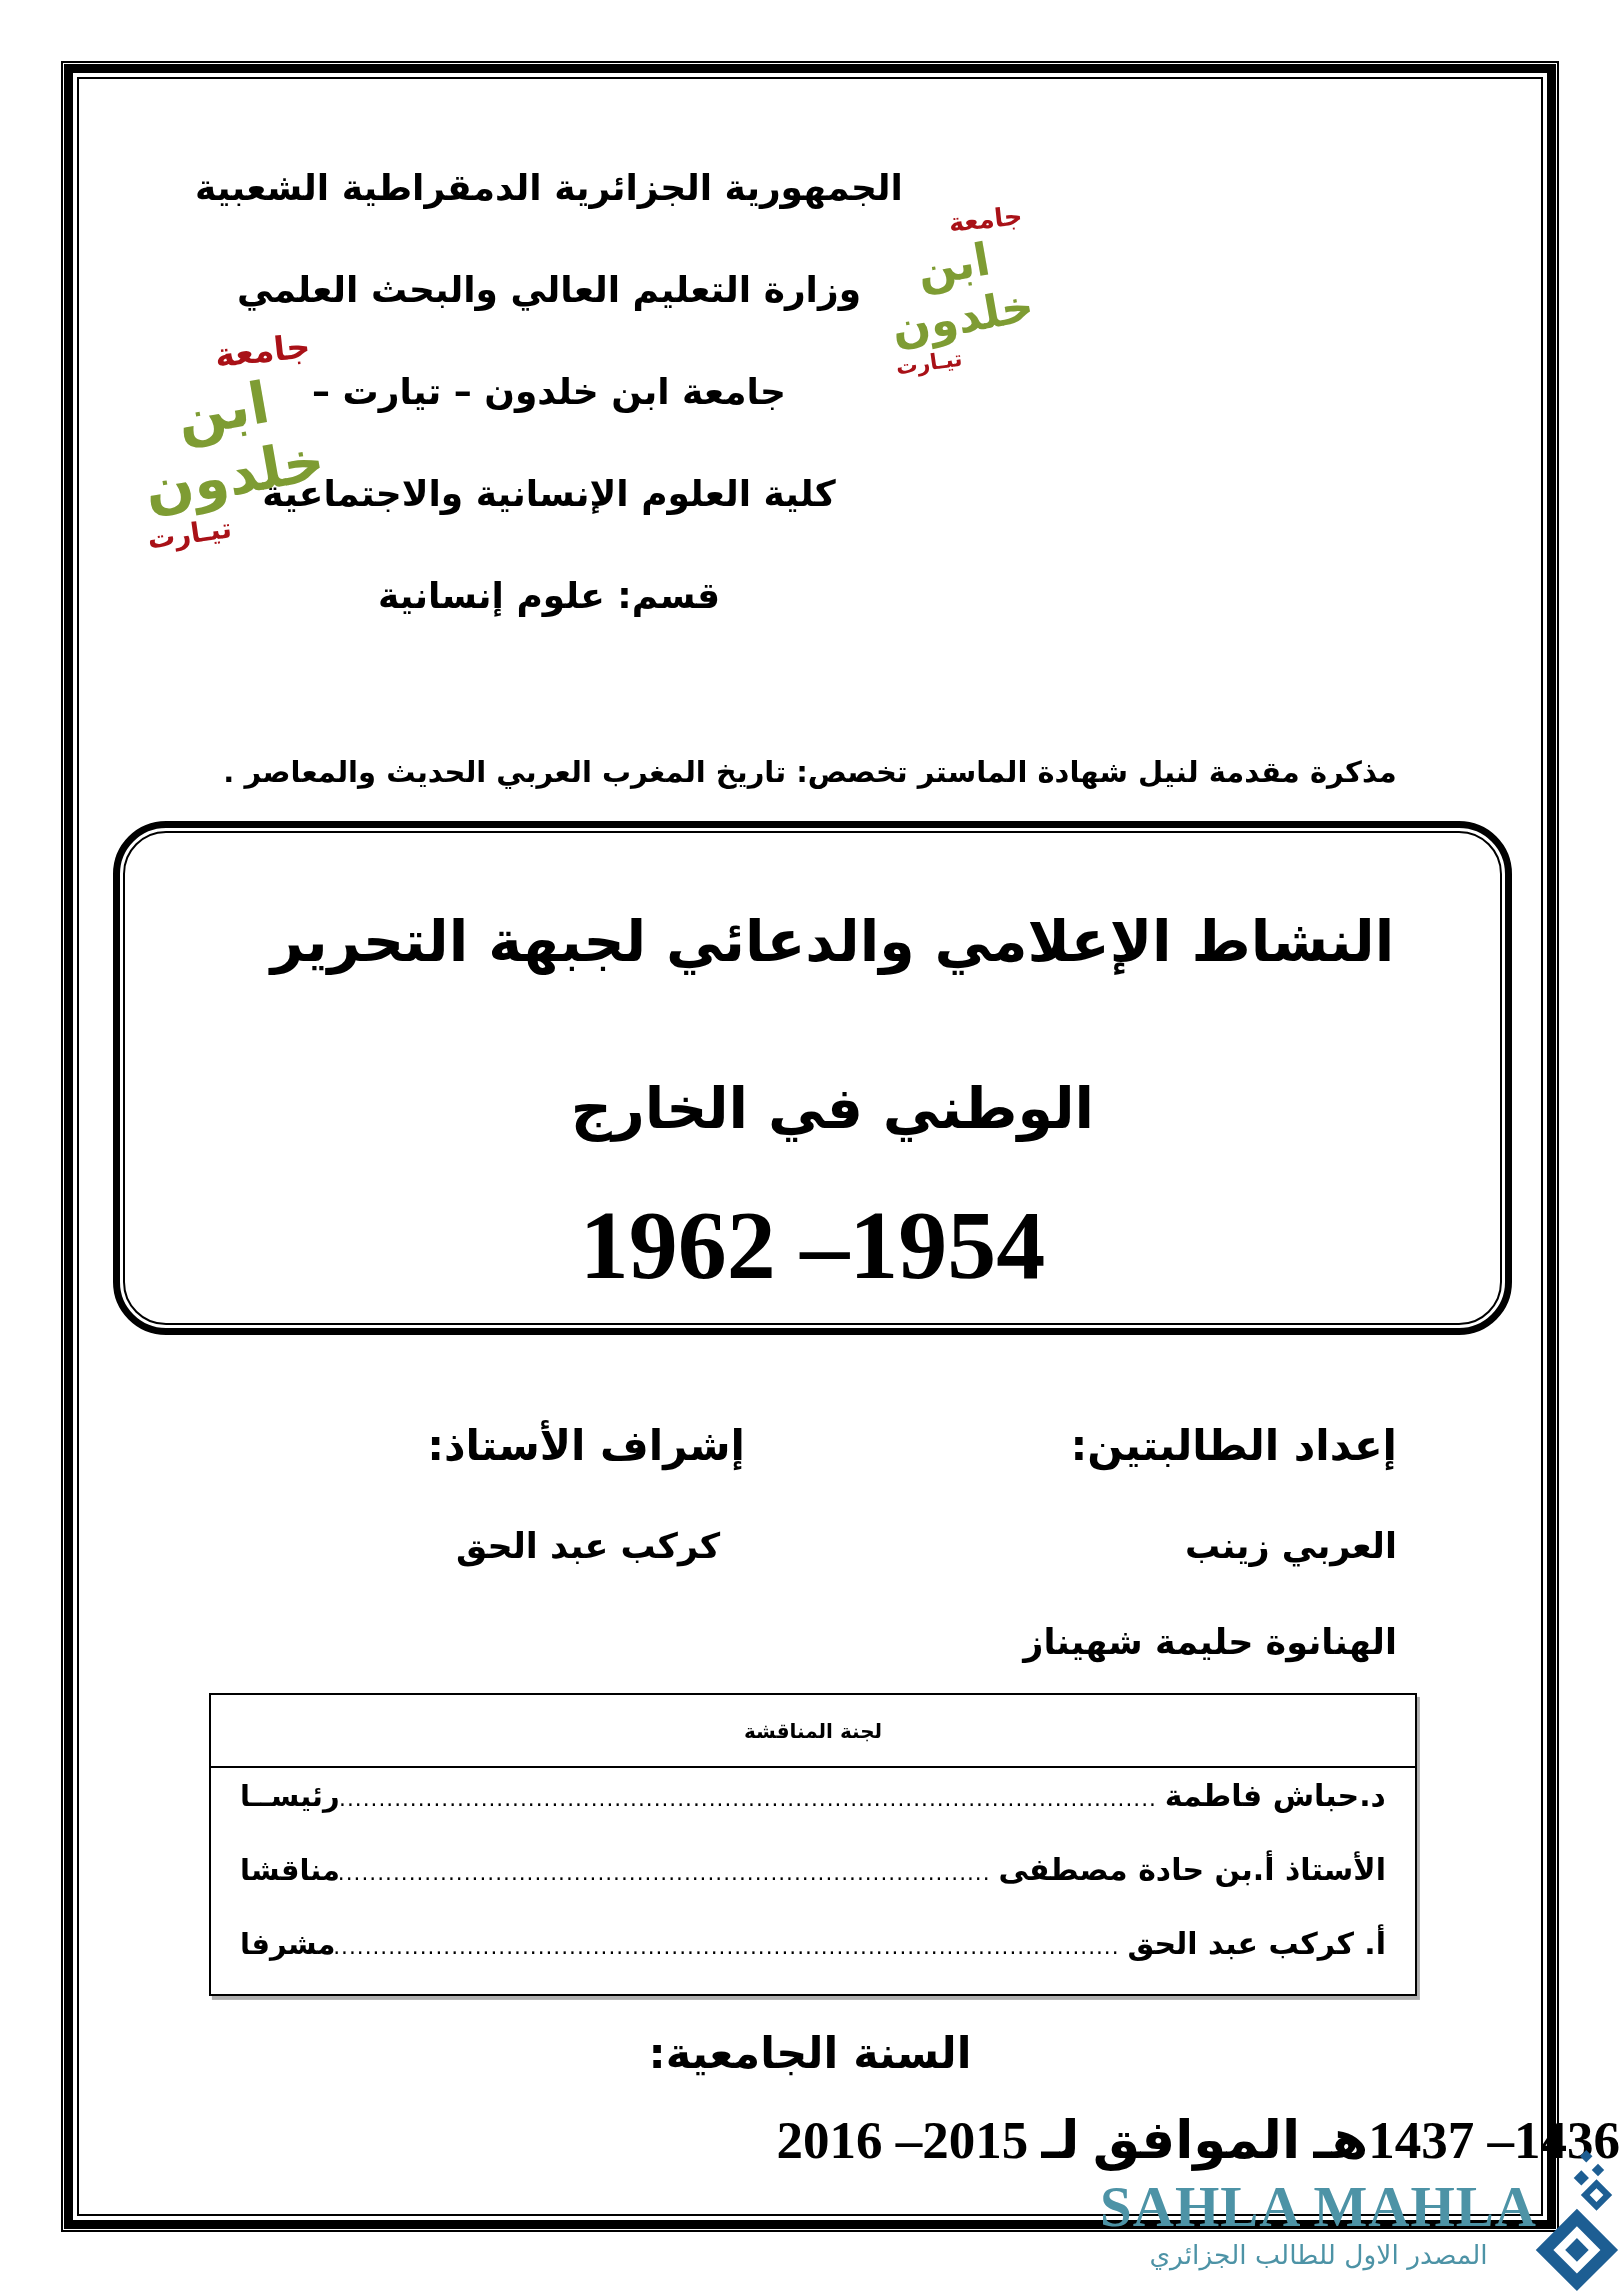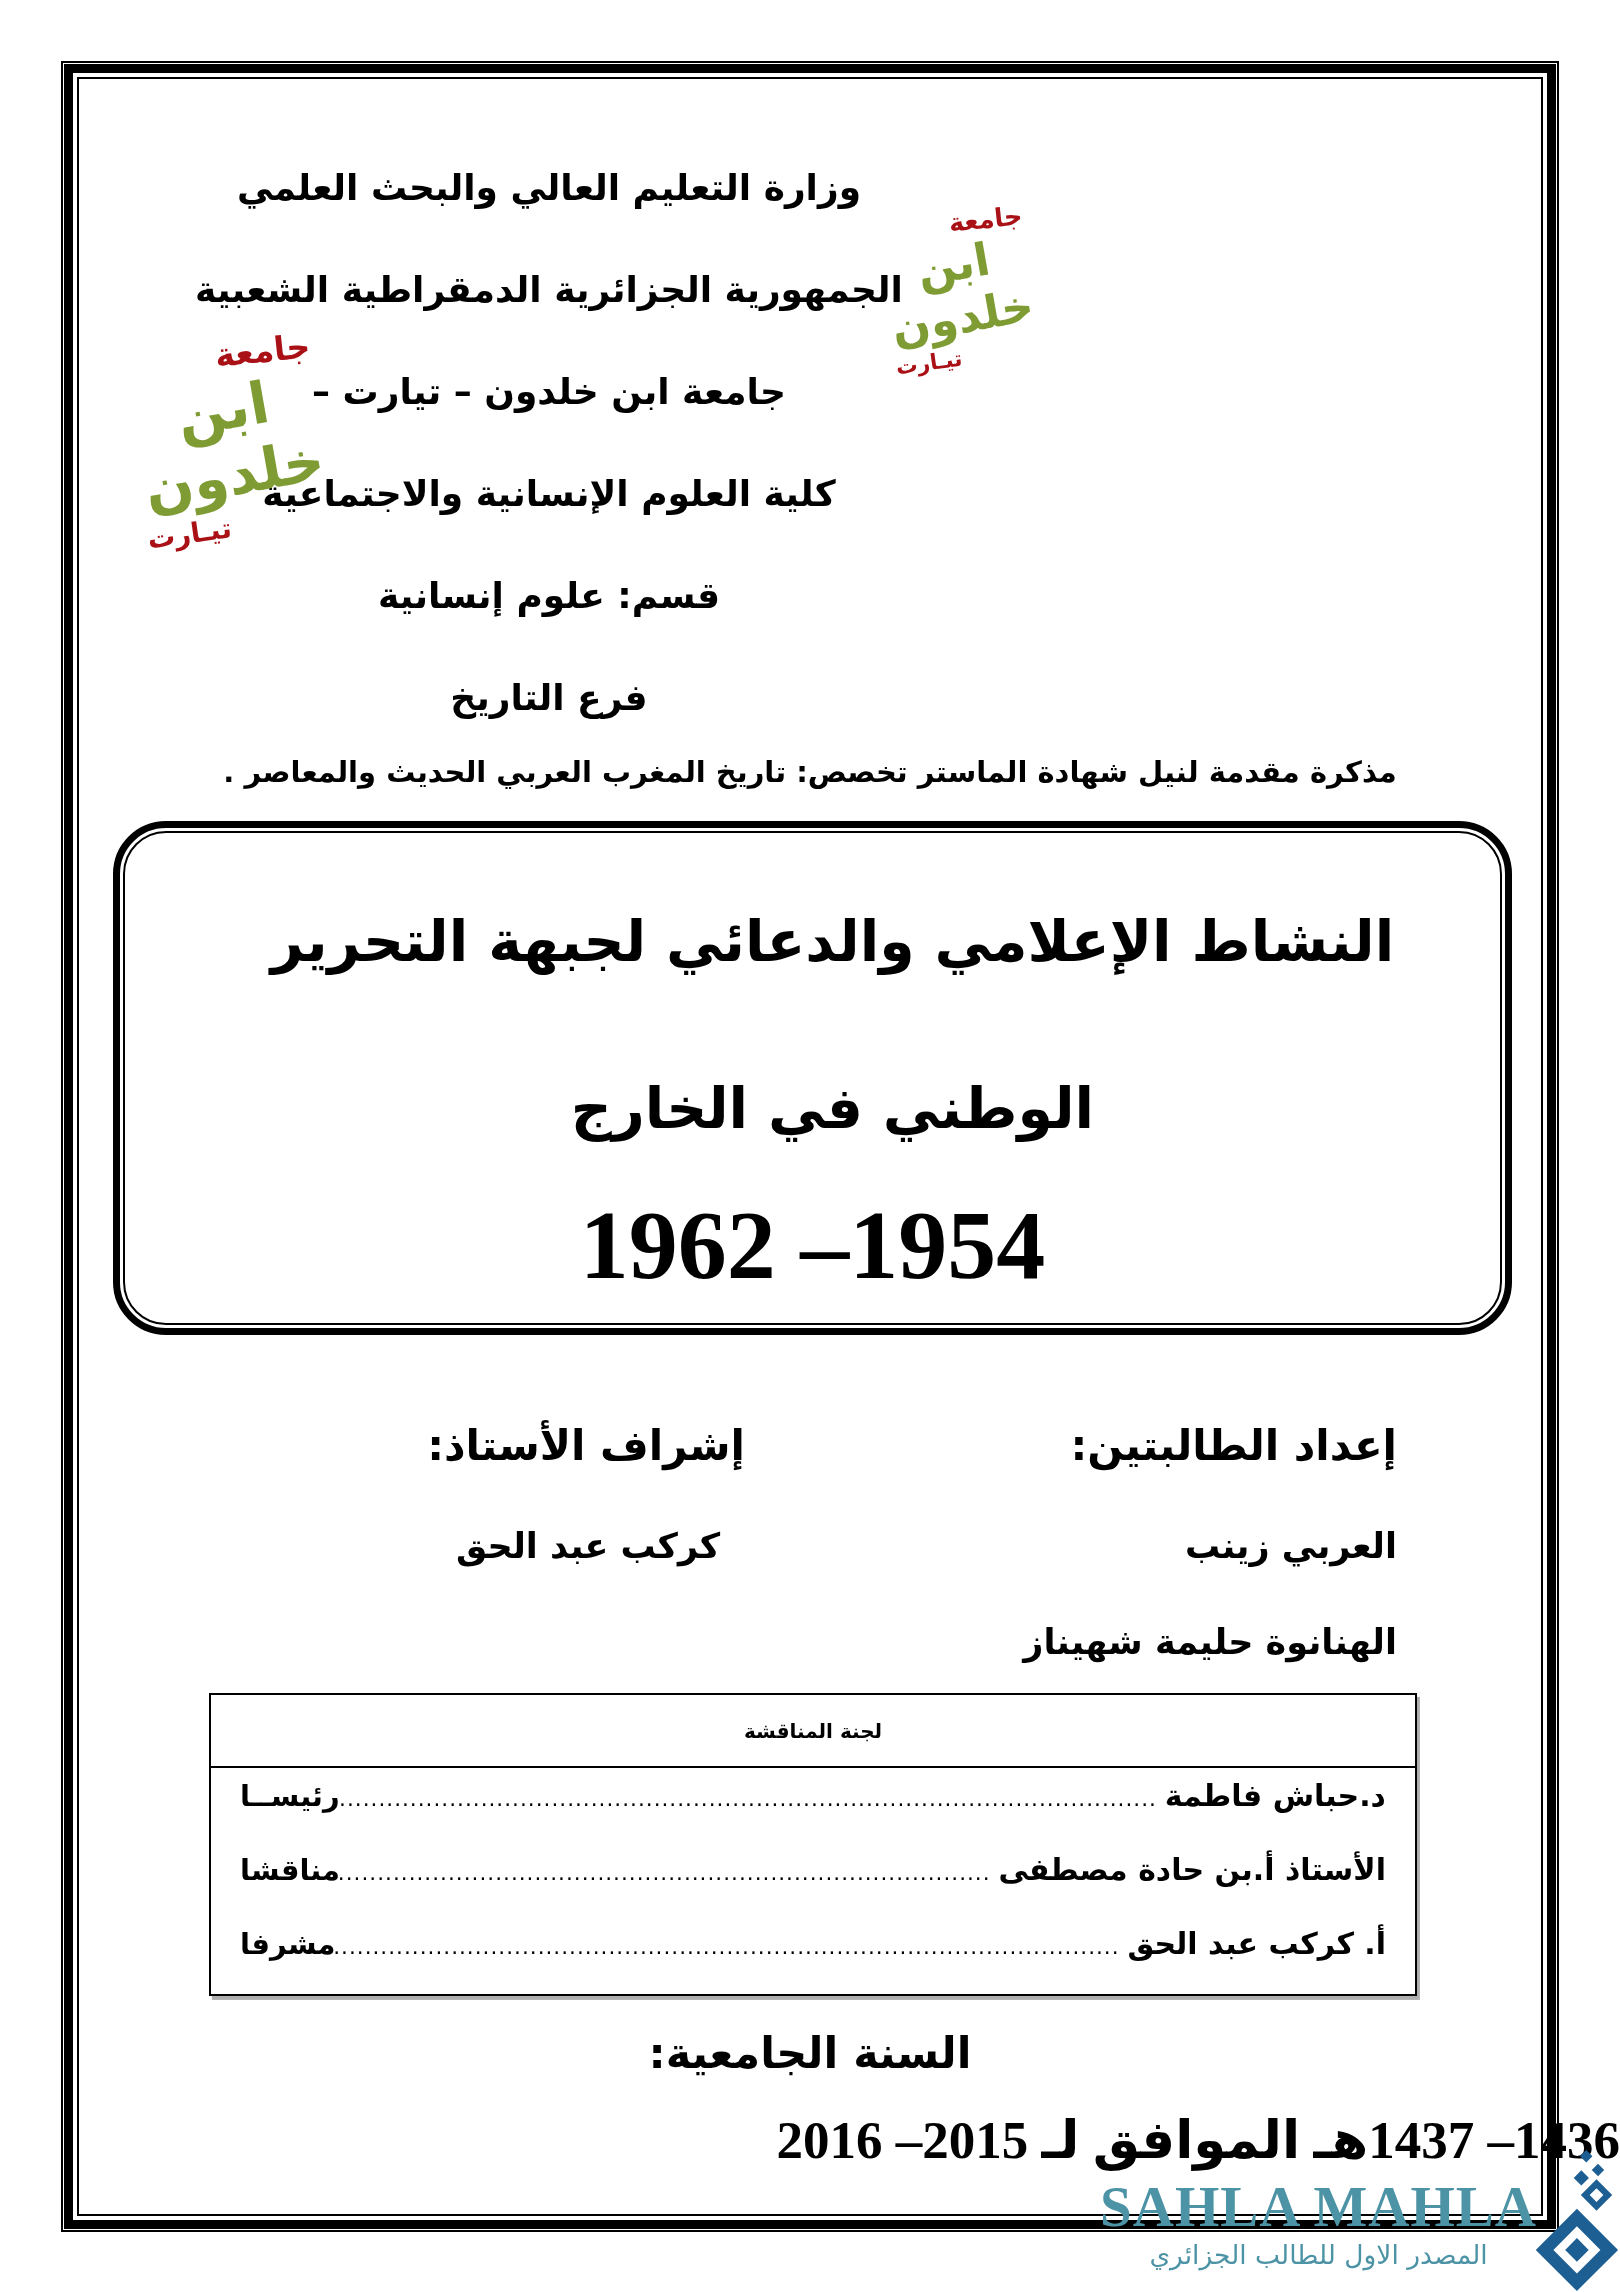--- a/index.html
+++ b/index.html
@@ -79,26 +79,25 @@
   .wm-logo { position:absolute; top:2148px; right:-5.9px; z-index:6; }
 </style>
 </head>
 <body>
 
 <div class="page">
 
   <div class="frame"></div>
 
   <div class="header">
+    <div class="h-line">الجمهورية الجزائرية الدمقراطية الشعبية</div>
     <div class="h-line">وزارة التعليم العالي والبحث العلمي</div>
-    <div class="h-line">الجمهورية الجزائرية الدمقراطية الشعبية</div>
     <div class="h-line">جامعة ابن خلدون – تيارت –</div>
     <div class="h-line">كلية العلوم الإنسانية والاجتماعية</div>
     <div class="h-line">قسم: علوم إنسانية</div>
-    <div class="h-line">فرع التاريخ</div>
   </div>
 
   <div class="logo logo-left">
     <div class="l-top">جامعة</div>
     <div class="l-mid">ابن خلدون</div>
     <div class="l-bot">تيـارت</div>
   </div>
 
   <div class="logo logo-right">
     <div class="l-top">جامعة</div>

